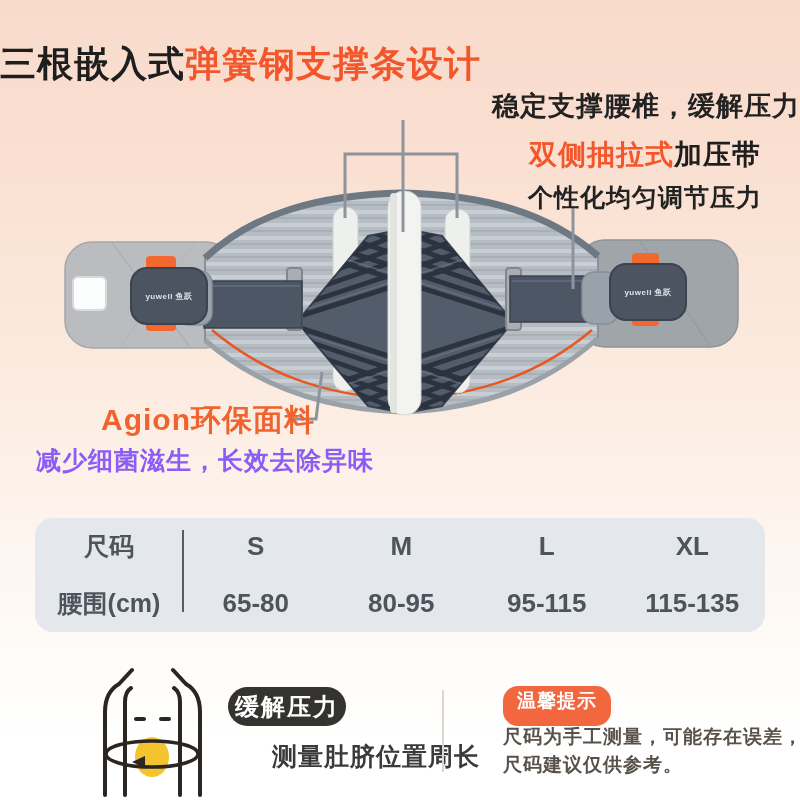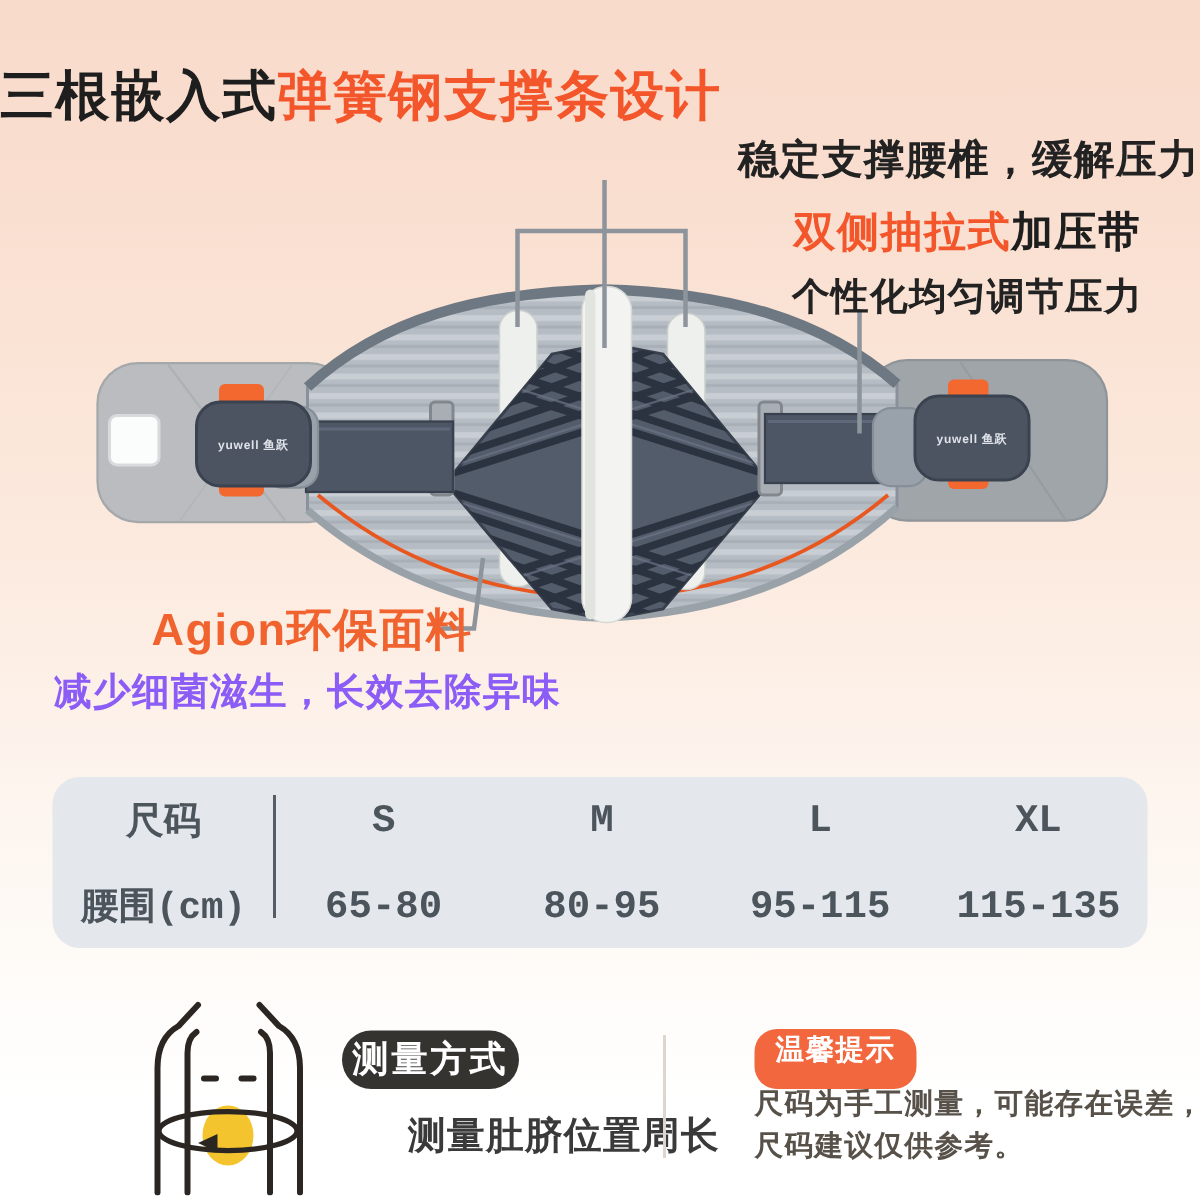--- a/index.html
+++ b/index.html
@@ -14,21 +14,21 @@
   .main-title .orange{color:#f4562b;}
   .main-sub{top:88px;left:0;width:800px;text-align:right;font-size:27px;font-weight:800;color:#222;letter-spacing:1px;}
   .right-callout{top:136px;left:505px;width:280px;text-align:center;}
   .right-callout .t{font-size:28px;font-weight:800;color:#1e1e1e;letter-spacing:1px;white-space:nowrap;}
   .right-callout .t .orange{color:#f4562b;}
   .right-callout .s{margin-top:7px;font-size:25px;font-weight:700;color:#222;letter-spacing:1px;white-space:nowrap;}
   .agion-title{top:400px;left:101px;font-size:30px;font-weight:800;color:#f0632f;letter-spacing:1px;white-space:nowrap;}
   .fabric-sub{top:444px;left:36px;font-size:25px;font-weight:800;color:#8b5cf6;letter-spacing:1px;white-space:nowrap;}
   
   .size-table{top:518px;left:35px;width:730px;height:114px;background:#e4e8ec;border-radius:18px;
-    display:grid;grid-template-columns:148px 1fr 1fr 1fr 1fr;grid-template-rows:1fr 1fr;align-items:center;font-family:Liberation Mono, monospace;}
+    display:grid;grid-template-columns:148px 1fr 1fr 1fr 1fr;grid-template-rows:1fr 1fr;align-items:center;}
   .size-table .cell{text-align:center;color:#4c545c;font-weight:800;font-size:26px;white-space:nowrap;}
   .size-table .lbl{font-size:25px;}
   .tbl-divider{top:530px;left:182px;width:2px;height:82px;background:#565d65;}
   
   .measure-badge{top:687px;left:228px;width:118px;height:39px;background:#343330;border-radius:20px;
     color:#fff;font-size:24px;font-weight:800;text-align:center;line-height:39px;letter-spacing:2px;}
   .measure-desc{top:740px;left:228px;font-size:25px;font-weight:800;color:#3a3a3a;letter-spacing:1px;white-space:nowrap;margin-left:44px;}
   .bottom-divider{top:690px;left:442px;width:2px;height:82px;background:#ddd6cf;}
   .tips-badge{top:686px;left:503px;height:40px;padding:0 14px;background:#f2673e;border-radius:15px;
     color:#fff;font-size:19px;font-weight:800;text-align:center;line-height:29px;letter-spacing:1px;display:inline-block;}
@@ -178,21 +178,21 @@
     <path d="M30,133 L30,40 Q30,30 36,26"></path>
     <path d="M85,133 L85,40 Q85,30 79,26"></path>
     <path d="M41,57 L49,57"></path>
     <path d="M66,57 L74,57"></path>
   </g>
   <ellipse cx="57" cy="95" rx="17" ry="20" fill="#f4c42e"></ellipse>
   <ellipse cx="57" cy="92" rx="46" ry="13" fill="none" stroke="#2b2622" stroke-width="3.5"></ellipse>
   <polygon points="37,100 50,94 50,106" fill="#2b2622"></polygon>
 </svg>
 
-<div class="abs measure-badge">测量方式</div>
+<div class="abs measure-badge">缓解压力</div>
 <div class="abs measure-desc">测量肚脐位置周长</div>
 
 <div class="abs bottom-divider"></div>
 
 <div class="abs tips-badge">温馨提示</div>
 <div class="abs tips-text">
   <div>尺码为手工测量，可能存在误差，</div>
   <div>尺码建议仅供参考。</div>
 </div>
 

